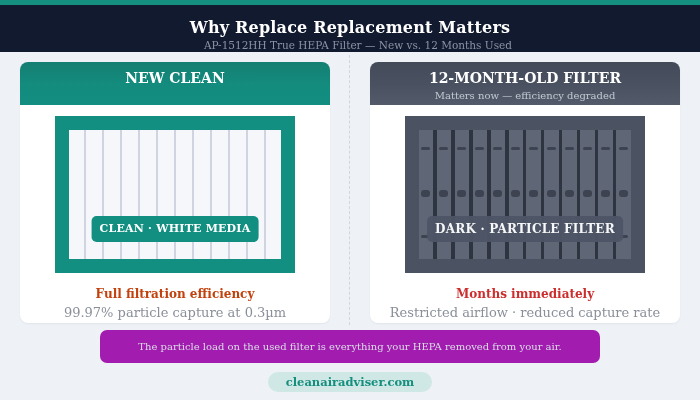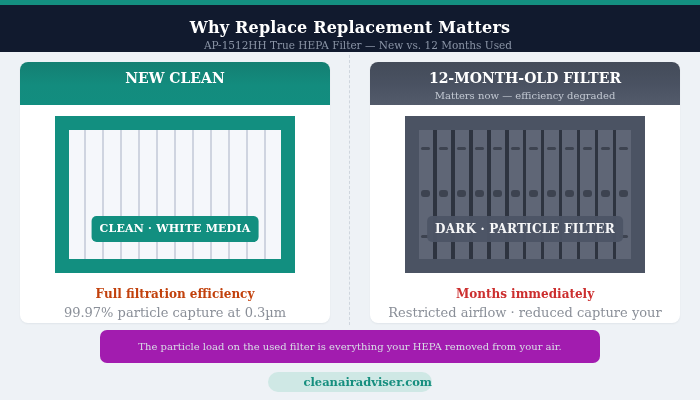--- a/index.html
+++ b/index.html
@@ -98,21 +98,21 @@
     color: #8a8f98; font-size: 13px;
   }
 
   .banner {
     position: absolute; left: 100px; top: 330px; width: 500px; height: 33px;
     background: #a21caf; border-radius: 7px; text-align: center;
     color: #d9dee6; font-size: 10px; line-height: 33px;
   }
   .url {
     position: absolute; left: 268px; top: 372px; width: 164px; height: 20px;
-    background: #cfe8e5; border-radius: 10px; text-align: right;
+    background: #cfe8e5; border-radius: 10px; text-align: center;
     color: #158e7e; font-size: 11.5px; font-weight: bold; line-height: 20px;
   }
 </style>
 </head>
 <body>
 
 <div class="topbar"></div>
 
 <div class="header">
   <div class="title">Why Replace Replacement Matters</div>
@@ -169,18 +169,18 @@
           <span style="left:200px"></span>
       </div>
       <div class="dots row3">
         <span style="left:2px"></span>
           <span style="left:200px"></span>
       </div>
     </div>
     <div class="badge">DARK · PARTICLE FILTER</div>
   </div>
   <div class="verdict">Months immediately</div>
-  <div class="detail">Restricted airflow · reduced capture your</div>
+  <div class="detail">Restricted airflow · reduced capture rate</div>
 </div>
 
 <div class="banner">The particle load on the used filter is everything your HEPA removed from your air.</div>
 
 <div class="url">cleanairadviser.com</div>
 
 </body></html>

